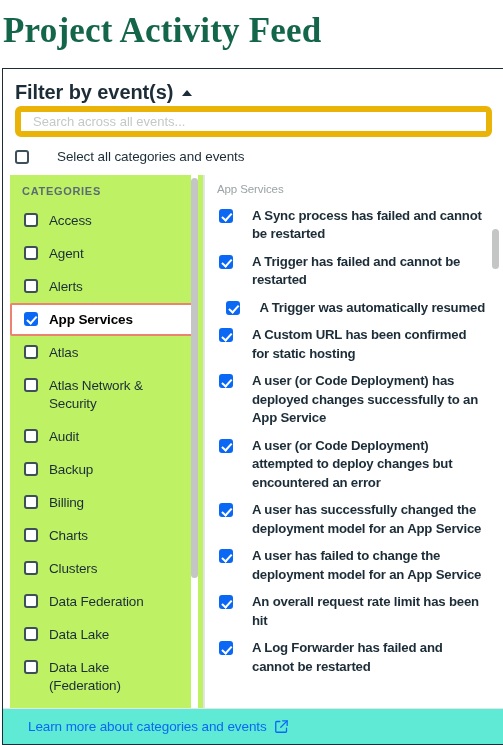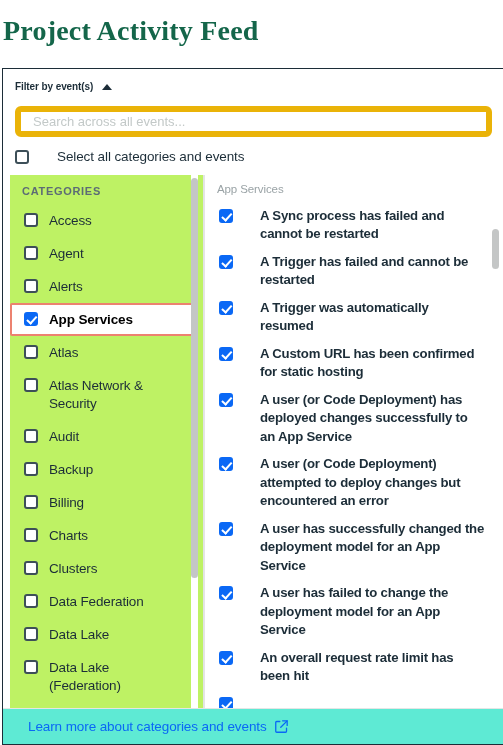--- a/index.html
+++ b/index.html
@@ -18,21 +18,21 @@
     height: 745px;
     background: #ffffff;
   }
 
   
   .page-title {
     position: absolute;
     left: 3px;
     top: 9px;
     font-family: "Liberation Serif", serif;
-    font-size: 28px;
+    font-size: 35px;
     line-height: 44px;
     color: #14664a;
     letter-spacing: 0.2px;
     white-space: nowrap;
   }
 
   
   .filter-card {
     position: absolute;
     left: 2px;
@@ -56,21 +56,21 @@
 
   .filter-label-row {
     position: absolute;
     left: 12px;
     top: 12px;
     display: flex;
     align-items: center;
     gap: 9px;
   }
   .filter-label {
-    font-size: 10px;
+    font-size: 20px;
     font-weight: bold;
     color: #1c2d38;
     letter-spacing: -0.1px;
   }
   .caret-up {
     width: 0; height: 0;
     border-left: 5px solid transparent;
     border-right: 5px solid transparent;
     border-bottom: 6px solid #1c2d38;
     display: block;
@@ -247,22 +247,23 @@
   }
   .evt-list {
     position: absolute;
     left: 0;
     top: 27px;
     width: 284px;
   }
   .evt-item {
     display: flex;
     align-items: flex-start;
-    gap: 27px;
+    gap: 19px;
     padding: 4.5px 4px 4.5px 14px;
+    justify-content: flex-end;
   }
   .evt-item .cbx { margin-top: 2px; }
   .evt-text {
     font-size: 13.2px;
     line-height: 18.5px;
     font-weight: bold;
     color: #1c2d38;
     letter-spacing: -0.2px;
   }
 
@@ -441,20 +442,21 @@
             <div class="evt-item">
               <span class="cbx checked"></span>
               <span class="evt-text">A user has failed to change the deployment model for an App Service</span>
             </div>
             <div class="evt-item">
               <span class="cbx checked"></span>
               <span class="evt-text">An overall request rate limit has been hit</span>
             </div>
             <div class="evt-item">
               <span class="cbx checked"></span>
+              <span class="evt-text">A Log Forwarder has failed and cannot be restarted</span>
             </div>
           </div>
       </div>
 
       <div class="evt-scrollbar">
         <div class="thumb"></div>
       </div>
 
     </div>
 

